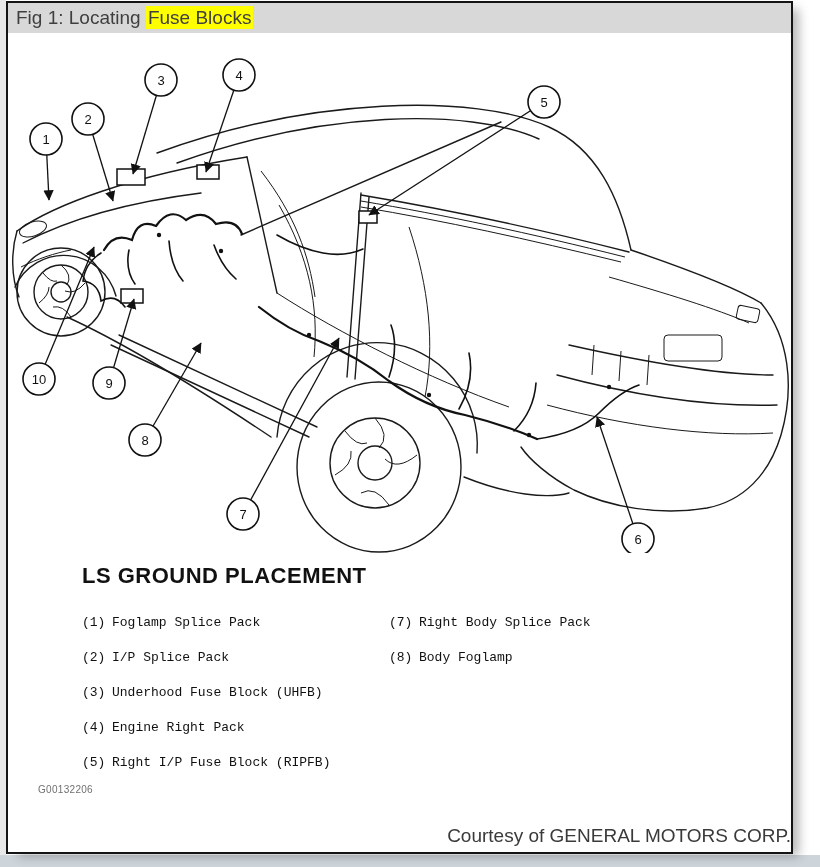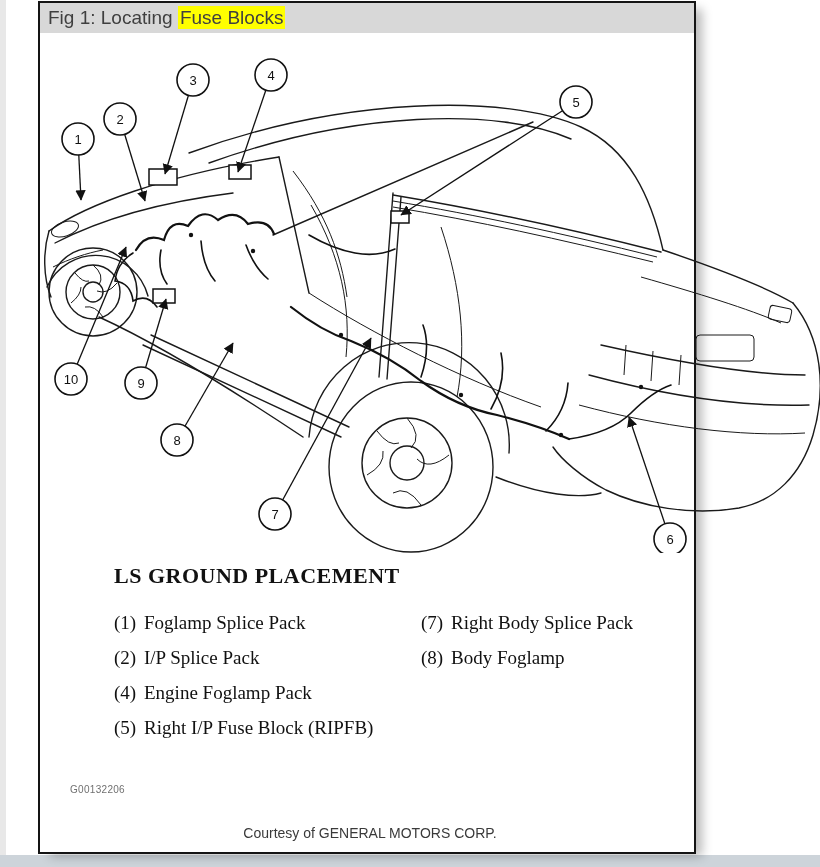--- a/index.html
+++ b/index.html
@@ -3,49 +3,49 @@
 <meta charset="utf-8">
 <style>
   html,body{margin:0;padding:0;}
   body{
     width:820px;height:867px;overflow:hidden;background:#ffffff;
     font-family:"Liberation Sans",sans-serif;position:relative;
   }
   .left-strip{position:absolute;left:0;top:0;width:6px;height:856px;background:#e8e8e8;}
   .bottom-strip{position:absolute;left:0;bottom:0;width:820px;height:12px;background:#cdd4da;}
   .frame{
-    position:absolute;left:6px;top:1px;width:658px;height:853px;
+    position:absolute;left:6px;top:1px;width:787px;height:853px;
     border:2px solid #141414;background:#0f172a;box-sizing:border-box;
-    box-shadow:9px 5px 10px -3px rgba(0,0,0,0.28);z-index:2;margin-left:32px;
+    box-shadow:9px 5px 10px -3px rgba(0,0,0,0.28);z-index:2;
   }
   .title-bar{
     height:30px;background:#d8d8d8;display:flex;align-items:center;
     padding-left:8px;font-size:19px;color:#3f3f3f;
   }
   .title-bar mark{background:#ffff00;color:#3f3f3f;padding:1px 2px;}
   .content{position:relative;width:100%;height:calc(100% - 30px);background:#fff;}
   .diagram-svg{position:absolute;left:1px;top:12px;}
   .legend{position:absolute;left:64px;top:530px;width:700px;color:#111;}
   .legend h2{
-    margin:0 0 16px 10px;font-family:Liberation Serif, serif;
+    margin:0 0 16px 10px;font-family:Liberation Sans, sans-serif;
     font-size:22px;font-weight:bold;letter-spacing:0.5px;color:#111;
   }
   .legend .cols{display:flex;}
-  .legend .col{font-family:Liberation Serif, serif;font-size:19px;}
+  .legend .col{font-family:Liberation Mono, monospace;font-size:13px;}
   .legend .col.left{width:307px;margin-left:10px;}
   .legend .col.right{width:330px;}
   .legend .row{height:35px;line-height:35px;white-space:nowrap;}
   .legend .num{display:inline-block;min-width:30px;}
   .gcode{
     position:absolute;left:30px;top:751px;font-size:10px;color:#707070;
     font-family:"Liberation Sans",sans-serif;letter-spacing:0.3px;
   }
   .courtesy{
-    position:absolute;left:6px;right:0;top:792px;text-align:center;
-    font-size:14px;color:#3a3a3a;font-family:"Liberation Sans",sans-serif;
+    position:absolute;left:6px;right:0;top:792px;text-align:right;
+    font-size:19px;color:#3a3a3a;font-family:"Liberation Sans",sans-serif;
   }
   svg .ln{fill:none;stroke:#1a1a1a;stroke-width:1.4;stroke-linecap:round;stroke-linejoin:round;}
   svg .thin{fill:none;stroke:#1a1a1a;stroke-width:1;}
   svg .wire{fill:none;stroke:#111;stroke-width:2.2;stroke-linecap:round;}
   svg .wire2{fill:none;stroke:#111;stroke-width:1.6;stroke-linecap:round;}
   svg .blk{fill:#ffffff;stroke:#111;stroke-width:1.5;}
   svg .callout-line{fill:none;stroke:#111;stroke-width:1.3;}
   svg .callout-circle{fill:#ffffff;stroke:#111;stroke-width:1.6;}
   svg .callout-num{
     font-family:"Liberation Sans",sans-serif;font-size:13px;fill:#111;
@@ -203,21 +203,22 @@
         </g>
       </g>
     </svg>
 
     <div class="legend">
       <h2>LS GROUND PLACEMENT</h2>
       <div class="cols">
         <div class="col left">
           <div class="row"><span class="num">(1)</span><span>Foglamp Splice Pack</span></div>
           <div class="row"><span class="num">(2)</span><span>I/P Splice Pack</span></div>
-          <div class="row"><span class="num">(4)</span><span>Engine Foglamp Pack</span></div>
+          <div class="row"><span class="num">(3)</span><span>Underhood Fuse Block (UHFB)</span></div>
+          <div class="row"><span class="num">(4)</span><span>Engine Right Pack</span></div>
           <div class="row"><span class="num">(5)</span><span>Right I/P Fuse Block (RIPFB)</span></div>
         </div>
         <div class="col right">
           <div class="row"><span class="num">(7)</span><span>Right Body Splice Pack</span></div>
           <div class="row"><span class="num">(8)</span><span>Body Foglamp</span></div>
         </div>
       </div>
     </div>
 
     <div class="gcode">G00132206</div>

